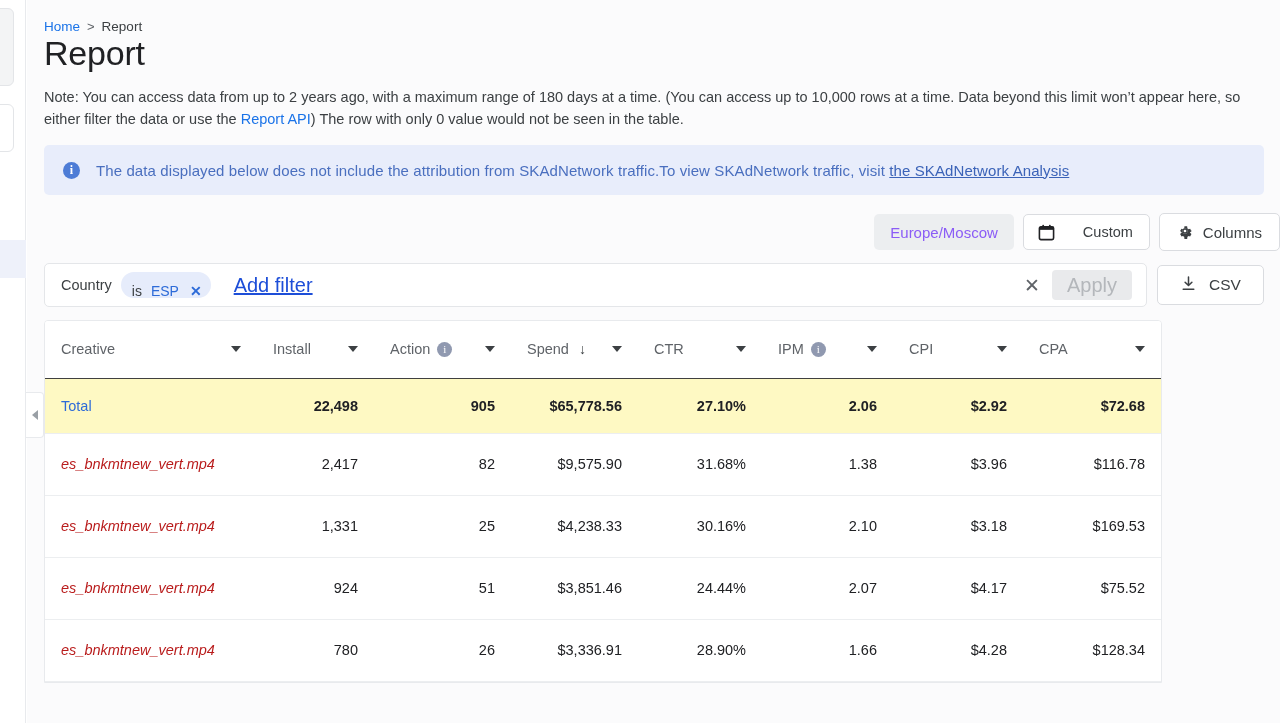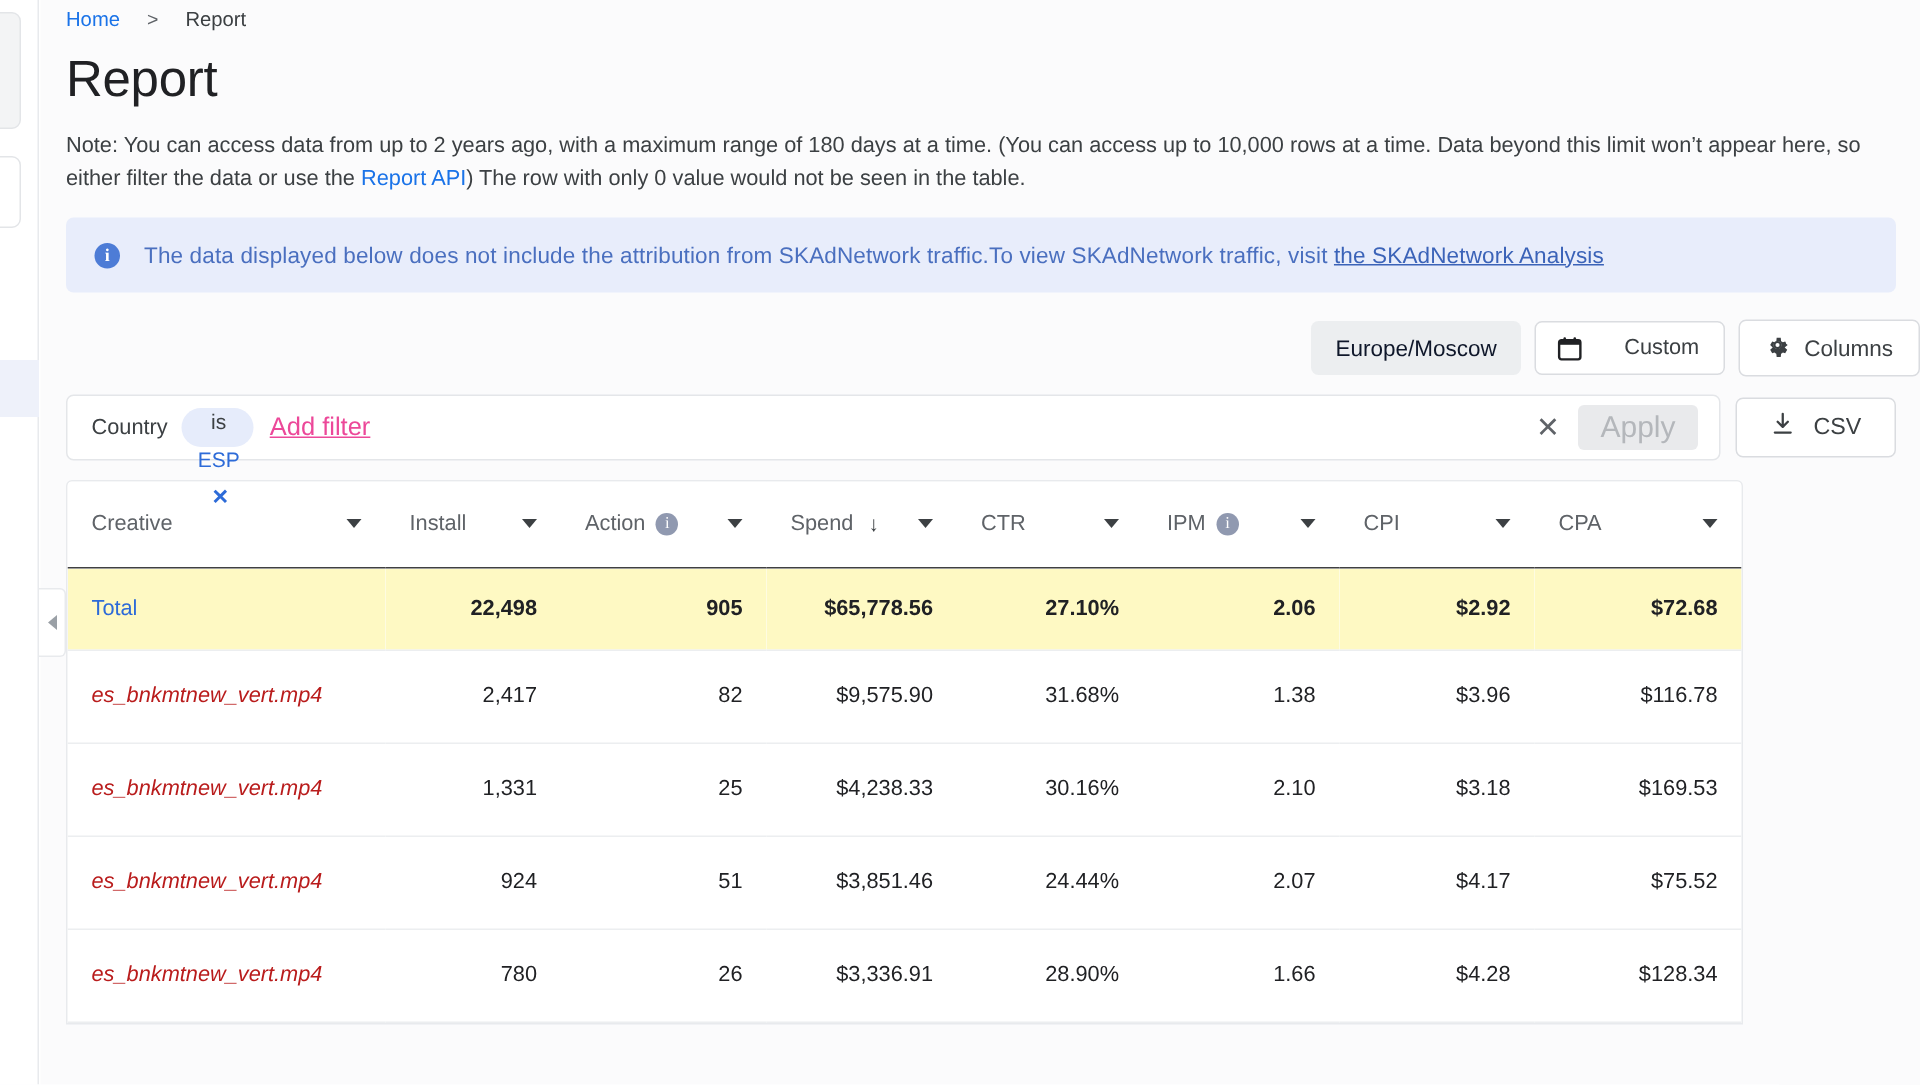--- a/index.html
+++ b/index.html
@@ -46,21 +46,21 @@
   .main {
     position: absolute; left: 27px; top: 0;
     width: 1253px; height: 723px;
     background: #fbfbfc;
     overflow: hidden;
   }
   .content { padding: 0 0 0 17px; }
 
   
   .breadcrumb {
-    display: flex; align-items: flex-end; gap: 18px;
+    display: flex; align-items: flex-start; gap: 7px;
     font-size: 13.5px; padding-top: 19px; height: 20px;
   }
   .bc-link { color: #1a73e8; cursor: pointer; }
   .bc-sep { color: #5f6368; font-size: 13px; }
   .bc-cur { color: #3c4043; }
 
   
   .page-title {
     font-size: 34px; font-weight: 400; color: #202124;
     letter-spacing: -0.2px; margin-top: 13px; line-height: 40px;
@@ -91,21 +91,21 @@
 
   
   .toolbar {
     margin-top: 17px; height: 40px;
     display: flex; align-items: center; justify-content: flex-end;
     gap: 9px; padding-right: 0px;
   }
   .tz-btn {
     background: #eceef0; border: none; border-radius: 5px;
     height: 36px; padding: 0 16px;
-    font-size: 15px; color: #0f172a;
+    font-size: 15px; color: #8b5cf6;
     display: flex; align-items: center; cursor: pointer;
     font-family: "Liberation Sans", sans-serif;
   }
   .date-box {
     height: 36px; border: 1px solid #dadce0; border-radius: 5px;
     background: #fff; display: flex; align-items: center;
     font-size: 14.5px; color: #3c4043; cursor: pointer; overflow: hidden;
   }
   .date-cell { padding: 0 16px; height: 100%; display:flex; align-items:center; }
   .date-cell + .date-cell { border-left: 1px solid #e6e8ea; }
@@ -123,27 +123,27 @@
   }
   .filter-bar {
     width: 1103px; height: 44px;
     background: #fff; border: 1px solid #e4e6e9; border-radius: 5px;
     display: flex; align-items: center; padding: 0 14px 0 16px;
   }
   .f-label { font-size: 14.5px; color: #3c4043; }
   .chip {
     margin-left: 9px; height: 26px; background: #e6ecfb;
     border-radius: 13px; display: flex; align-items: center;
-    padding: 1px 9px 0 11px; gap: 9px; cursor: pointer; flex-direction: column;
+    padding: 12px 9px 0 11px; gap: 9px; cursor: pointer;
   }
   .chip .is { font-size: 14px; color: #3c4043; }
   .chip .val { font-size: 14px; color: #2d6bd8; }
   .chip .x { font-size: 14px; color: #2d6bd8; font-weight: 600; padding-left: 2px; }
   .addfilter {
-    margin-left: 11px; font-size: 17px; color: #ec4899;
+    margin-left: 23px; font-size: 20px; color: #1d4ed8;
     text-decoration: underline; cursor: pointer;
   }
   .fb-spacer { flex: 1; }
   .clear-x {
     font-size: 19px; color: #5f6368; cursor: pointer; padding: 0 12px;
     line-height: 1; font-weight: 300;
   }
   .apply-btn {
     background: #e9eaec; color: #b4b7bb; border: none; border-radius: 4px;
     height: 30px; padding: 0 15px; font-size: 20px; cursor: default;

